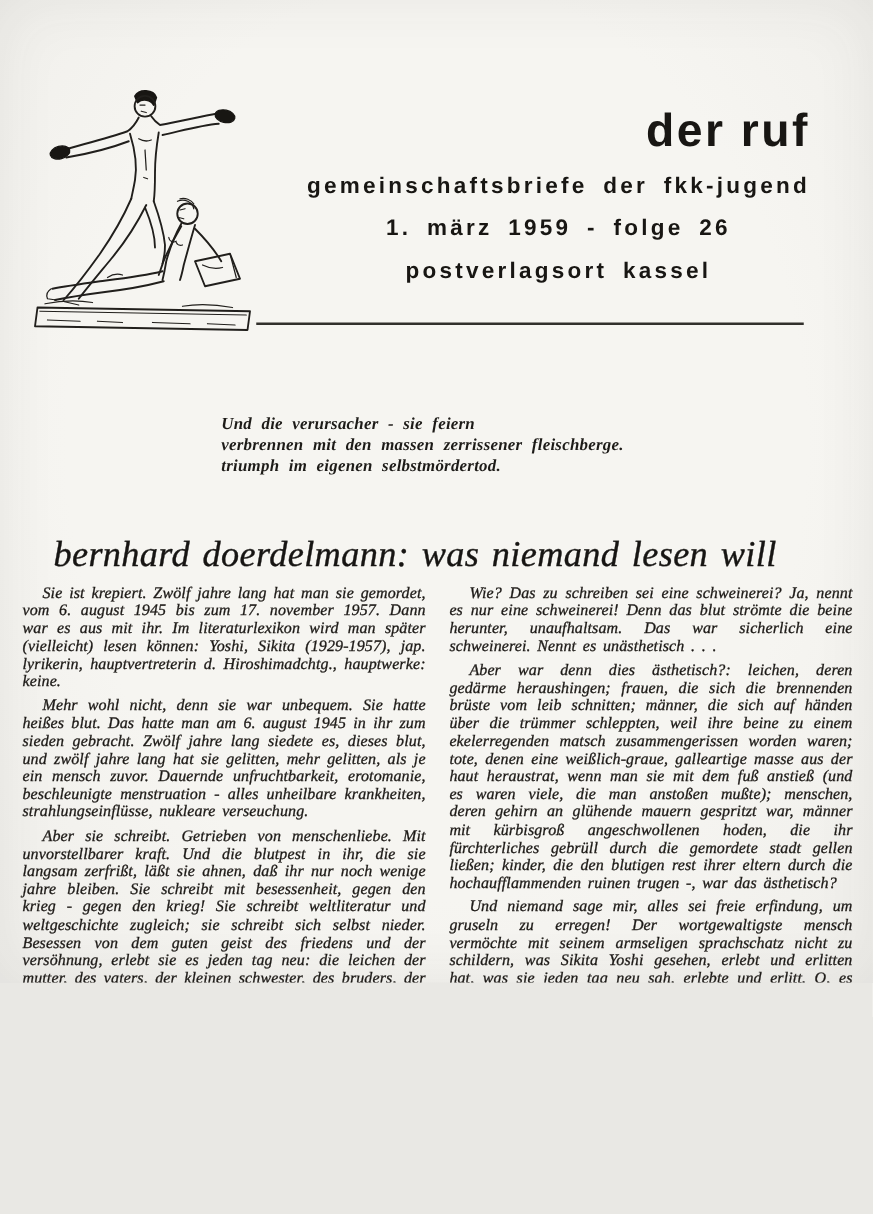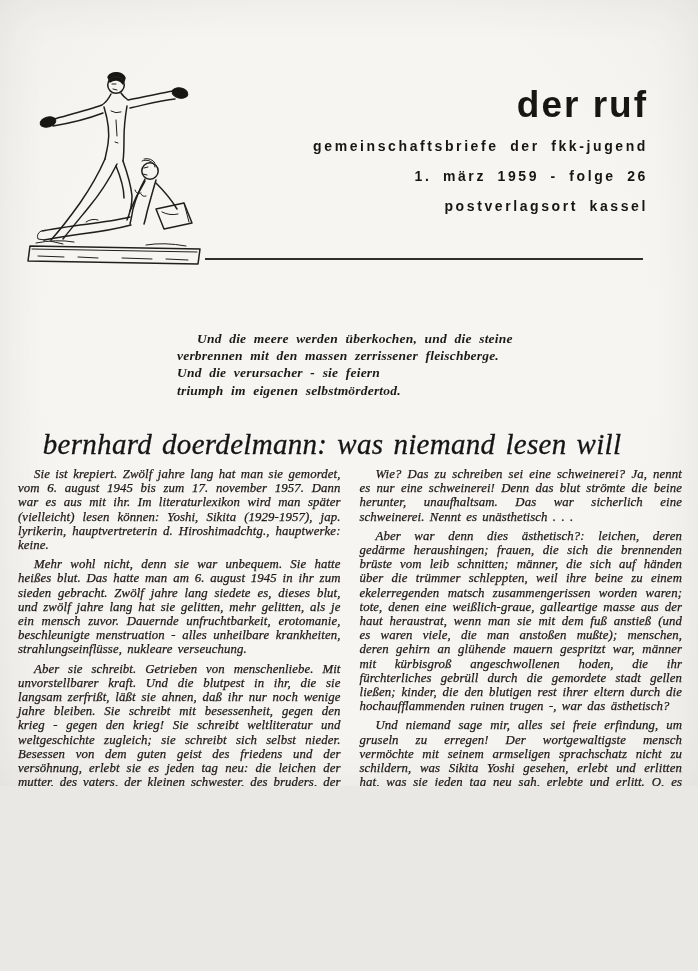--- a/index.html
+++ b/index.html
@@ -26,25 +26,26 @@
     font-weight:bold;
     color:#181613;
   }
   .mast-title{
     font-size:37px;
     letter-spacing:2px;
     line-height:1;
     margin-bottom:16px;
   }
   .mast-sub{
-    font-size:14px;
+    font-size:18px;
     letter-spacing:2.6px;
     word-spacing:5px;
     margin-top:16px;
     line-height:1;
+    text-align:center;
   }
   .mast-divider{
     position:absolute;
     left:205px;top:258px;
     width:438px;height:2px;
     background:#32302c;
   }
 
   
   .statue{
@@ -173,23 +174,22 @@
   <div class="masthead">
     <div class="mast-title">der ruf</div>
     <div class="mast-sub">gemeinschaftsbriefe der fkk-jugend</div>
     <div class="mast-sub">1. märz 1959 - folge 26</div>
     <div class="mast-sub">postverlagsort kassel</div>
   </div>
 
   <div class="mast-divider"></div>
 
   <div class="poem">
-    <div class="poem-line indent">Und die meere werden überkochen, und die steine</div>
+    <div class="poem-line">Und die verursacher - sie feiern</div>
     <div class="poem-line">verbrennen mit den massen zerrissener fleischberge.</div>
-    <div class="poem-line">Und die verursacher - sie feiern</div>
     <div class="poem-line">triumph im eigenen selbstmördertod.</div>
   </div>
 
   <h1 class="article-heading">bernhard doerdelmann: was niemand lesen will</h1>
 
   <div class="columns">
     <div class="col">
       <p>Sie ist krepiert. Zwölf jahre lang hat man sie gemordet, vom 6. august 1945 bis zum 17. november 1957. Dann war es aus mit ihr. Im literaturlexikon wird man später (vielleicht) lesen können: Yoshi, Sikita (1929-1957), jap. lyrikerin, hauptvertreterin d. Hiroshimadchtg., hauptwerke: keine.</p>
       <p>Mehr wohl nicht, denn sie war unbequem. Sie hatte heißes blut. Das hatte man am 6. august 1945 in ihr zum sieden gebracht. Zwölf jahre lang siedete es, dieses blut, und zwölf jahre lang hat sie gelitten, mehr gelitten, als je ein mensch zuvor. Dauernde unfruchtbarkeit, erotomanie, beschleunigte menstruation - alles unheilbare krankheiten, strahlungseinflüsse, nukleare verseuchung.</p>
       <p>Aber sie schreibt. Getrieben von menschenliebe. Mit unvorstellbarer kraft. Und die blutpest in ihr, die sie langsam zerfrißt, läßt sie ahnen, daß ihr nur noch wenige jahre bleiben. Sie schreibt mit besessenheit, gegen den krieg - gegen den krieg! Sie schreibt weltliteratur und weltgeschichte zugleich; sie schreibt sich selbst nieder. Besessen von dem guten geist des friedens und der versöhnung, erlebt sie es jeden tag neu: die leichen der mutter, des vaters, der kleinen schwester, des bruders, der schwägerin, die im augenblick des bombenfalls - zwei monate zu früh - ein mädchen gebar, das noch an der nabelschnur hing, als Sikita die leichen fand. Jeden tag stieg es erneut vor ihr auf: tote, trümmer, schutt! Und blut, ihr eigenes blut, das ihr manchmal, nicht aufzuhalten, die beine herunterströmte.</p>

